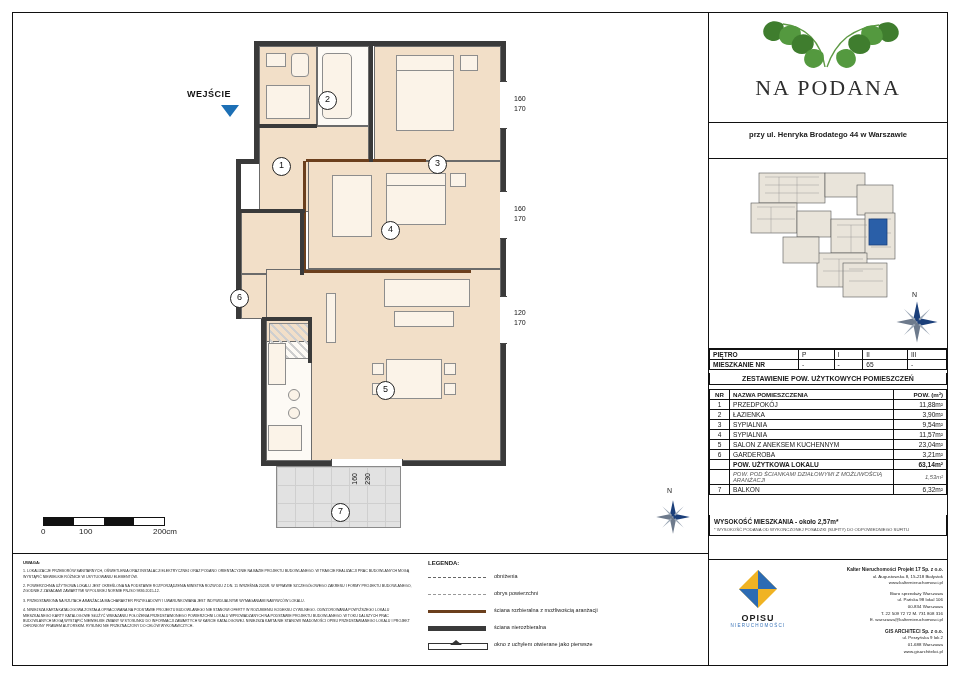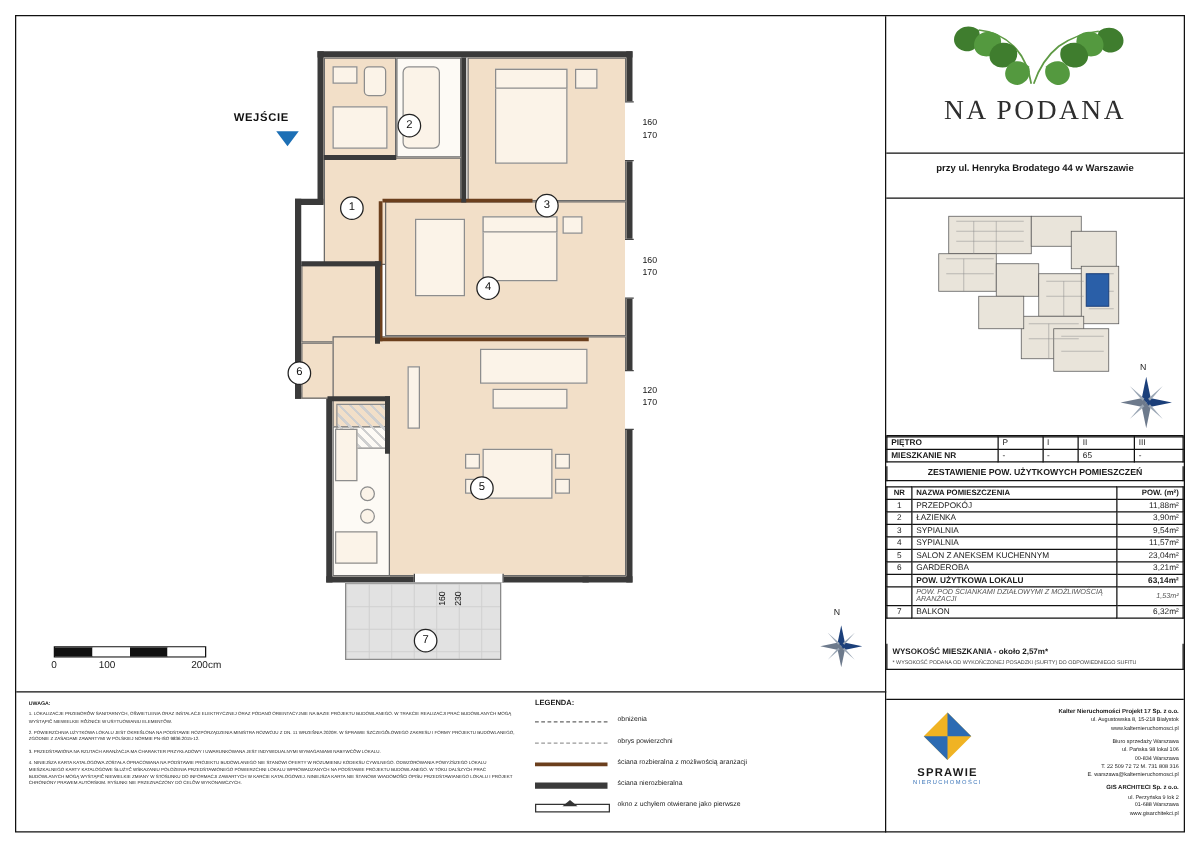--- a/index.html
+++ b/index.html
@@ -435,21 +435,21 @@
 
     <div class="footer">
       <div class="kalter">
         <div class="dia">
           <svg width="42" height="42" viewBox="0 0 42 42">
             <polygon points="21,2 40,21 21,40 2,21" fill="#f0b323"></polygon>
             <polygon points="21,2 40,21 21,21" fill="#2c6bb3"></polygon>
             <polygon points="2,21 21,21 21,40" fill="#2c6bb3"></polygon>
           </svg>
         </div>
-        <div class="kname">SPRAWIE</div>
+        <div class="kname">OPISU</div>
         <div class="ksub">NIERUCHOMOŚCI</div>
       </div>
       <div class="fcontact">
         <div class="blk">
           <b>Kalter Nieruchomości Projekt 17 Sp. z o.o.</b><br>
           <span>ul. Augustowska 8, 15-218 Białystok</span><br>
           <span>www.kalternieruchomosci.pl</span>
         </div>
         <div class="blk">
           <span>Biuro sprzedaży Warszawa</span><br>

